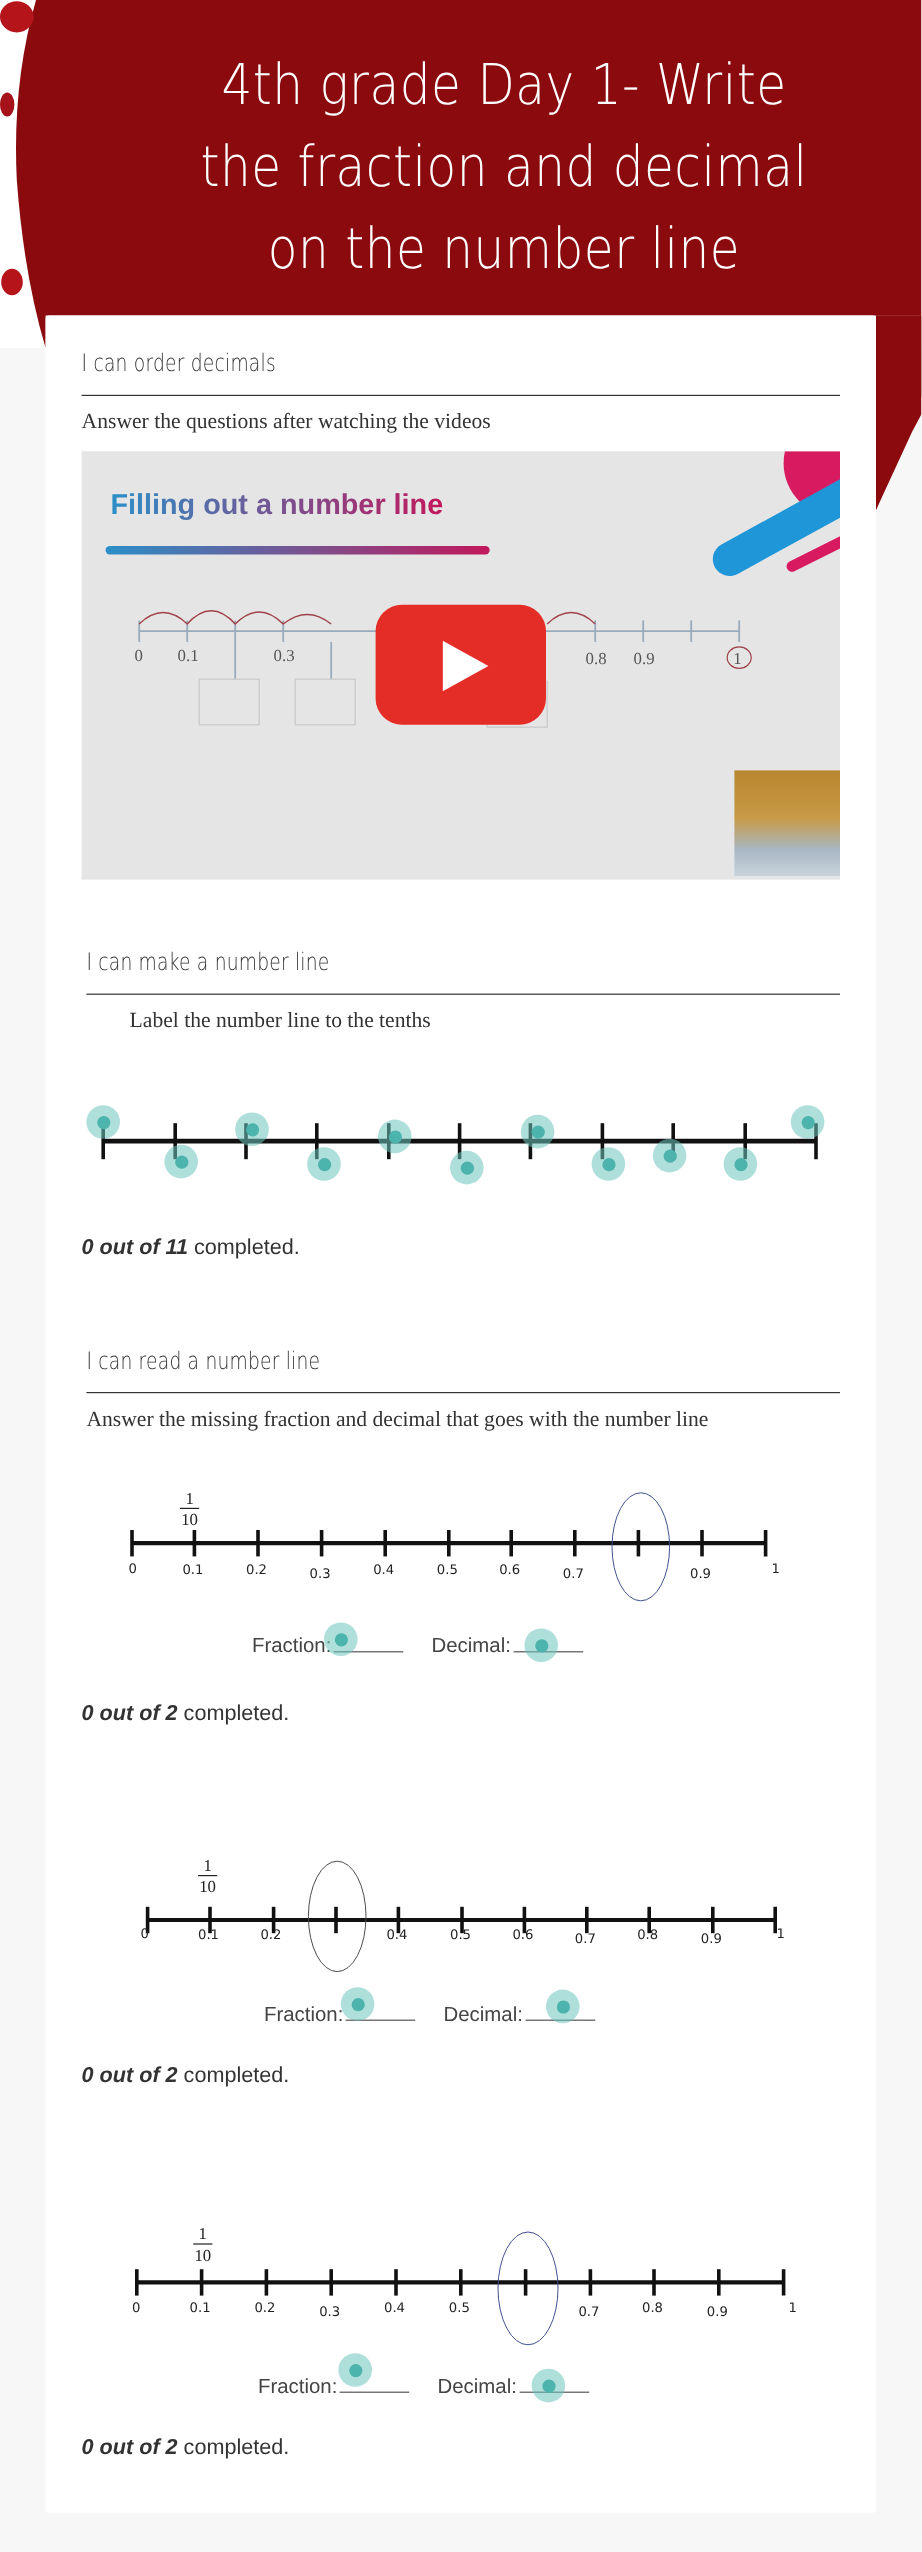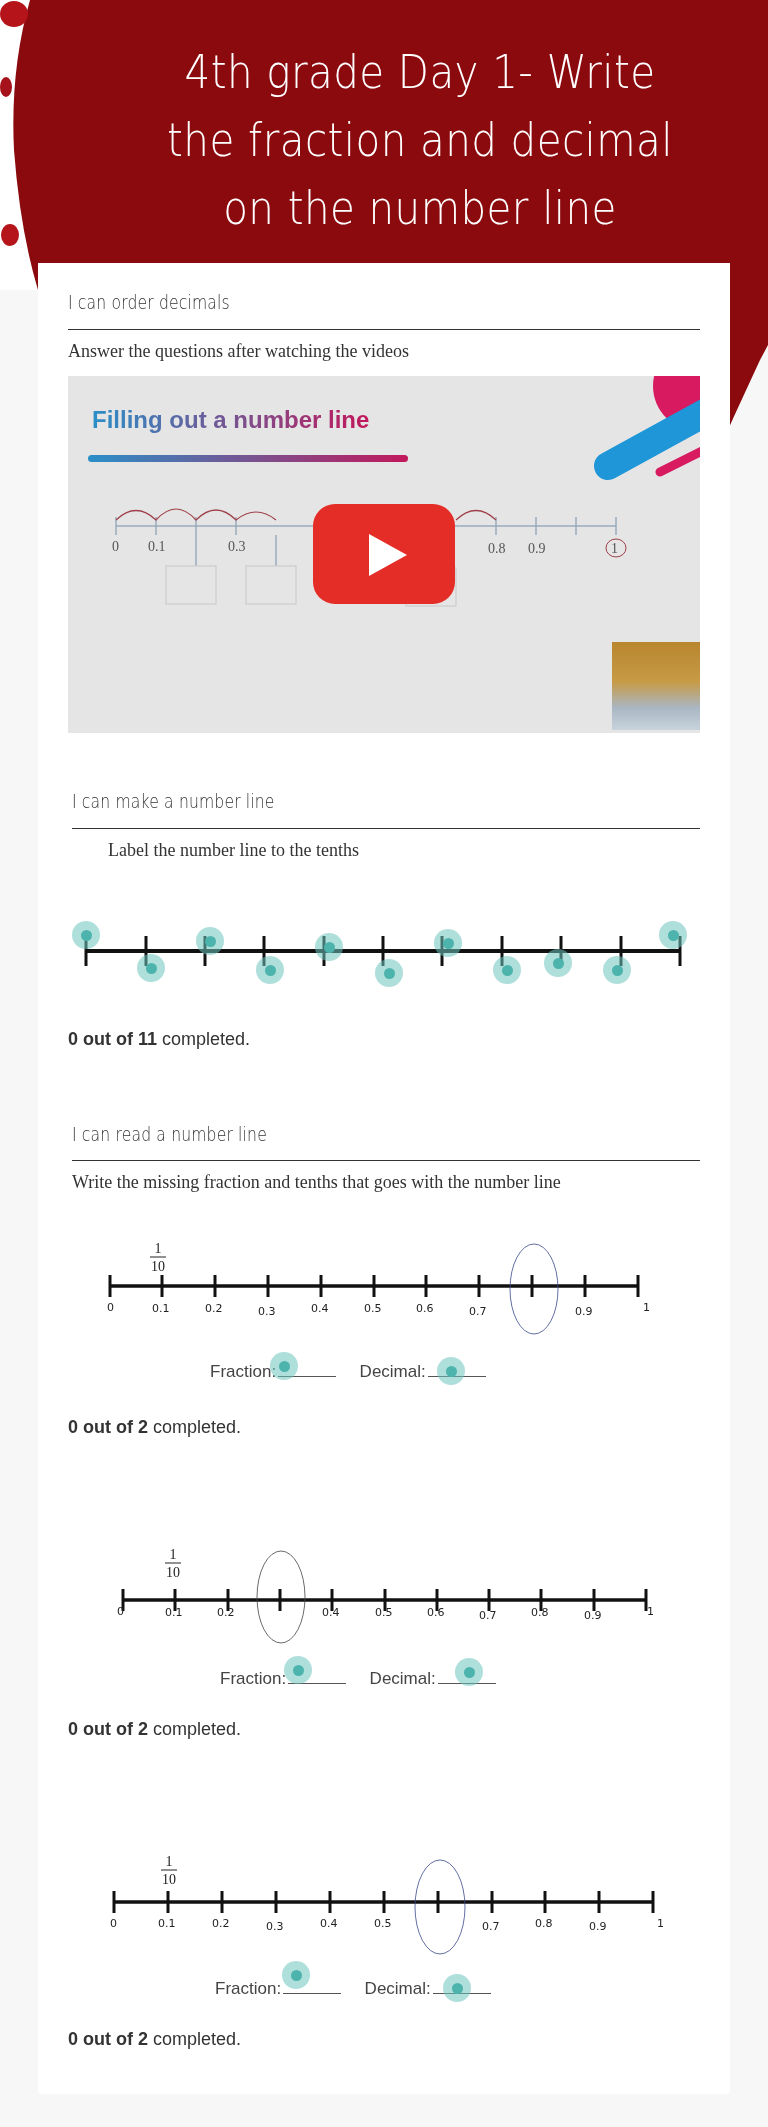--- a/index.html
+++ b/index.html
@@ -34,21 +34,21 @@
     font-size: 20px; color: #333; transform: scaleX(0.78); transform-origin: left center;
     letter-spacing: 0.2px;
   }
   .rule { position: absolute; height: 1px; background: #333; }
   .sec-text { position: absolute; font-size: 18px; color: #333; font-family: Liberation Serif, serif; }
   .video {
     position: absolute; left: 68px; top: 376px; width: 632px; height: 357px;
     background: #e5e5e5; overflow: hidden;
   }
   .completed { position: absolute; font-size: 18px; color: #333; }
-  .completed b { font-weight: 700; }
+  .completed b { font-weight: 700; font-style: italic; }
   .nl-svg { position: absolute; overflow: visible; }
   .hotspot {
     position: absolute; width: 28px; height: 28px; margin-left: -14px; margin-top: -14px;
     border-radius: 50%; background: rgba(110,196,190,0.55);
     display: flex; align-items: center; justify-content: center; cursor: pointer;
   }
   .hotspot::after {
     content: ""; width: 11px; height: 11px; border-radius: 50%; background: #4db3ad;
   }
   .fd-row { position: absolute; font-size: 17px; color: #444; white-space: nowrap; }
@@ -164,21 +164,21 @@
 <div class="hotspot" style="left:448px; top:943px;"></div>
 <div class="hotspot" style="left:507px; top:970px;"></div>
 <div class="hotspot" style="left:558px; top:963px;"></div>
 <div class="hotspot" style="left:617px; top:970px;"></div>
 <div class="hotspot" style="left:673px; top:935px;"></div>
 
 <div class="completed" style="left:68px; top:1029px;"><b>0 out of 11</b><span> completed.</span></div>
 
 <div class="sec-heading" style="left:72px; top:1122px;">I can read a number line</div>
 <div class="rule" style="left:72px; top:1160px; width:628px;"></div>
-<div class="sec-text" style="left:72px; top:1172px;">Write the missing fraction and  tenths that goes with the number line</div>
+<div class="sec-text" style="left:72px; top:1172px;">Answer the missing fraction and  decimal that goes with the number line</div>
 
 <div>
   <svg class="nl-svg" style="left:100px; top:1235px;" width="560" height="110">
     <text x="58" y="18" font-family="Liberation Serif, serif" font-size="14" fill="#222" text-anchor="middle">1</text>
     <line x1="50" y1="22" x2="66" y2="22" stroke="#222" stroke-width="1"></line>
     <text x="58" y="36" font-family="Liberation Serif, serif" font-size="14" fill="#222" text-anchor="middle">10</text>
     <line x1="10" y1="51" x2="538" y2="51" stroke="#111" stroke-width="3.5"></line>
     <g stroke="#111" stroke-width="3">
       <line x1="10" y1="40" x2="10" y2="62"></line>
         <line x1="62" y1="40" x2="62" y2="62"></line>

